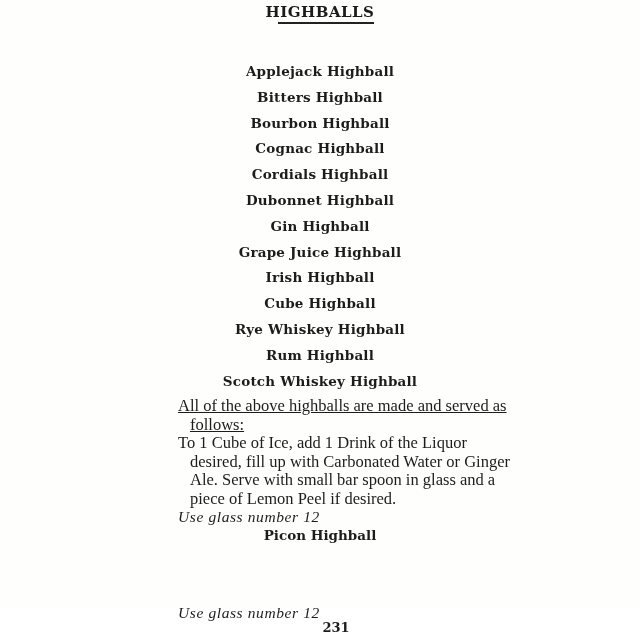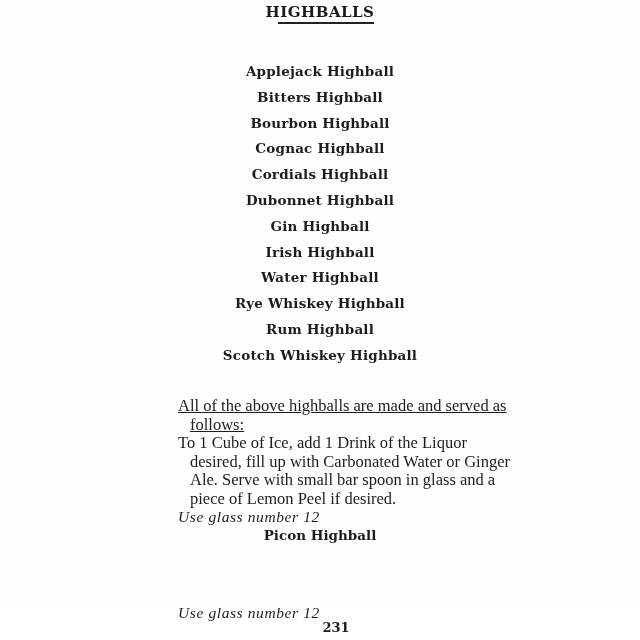--- a/index.html
+++ b/index.html
@@ -124,22 +124,23 @@
   <div class="title-rule"></div>
 
   <ul class="drink-list">
     <li>Applejack Highball</li>
     <li>Bitters Highball</li>
     <li>Bourbon Highball</li>
     <li>Cognac Highball</li>
     <li>Cordials Highball</li>
     <li>Dubonnet Highball</li>
     <li>Gin Highball</li>
+    <li>Grape Juice Highball</li>
     <li>Irish Highball</li>
-    <li>Water Highball</li>
+    <li>Cube Highball</li>
     <li>Rye Whiskey Highball</li>
     <li>Rum Highball</li>
     <li>Scotch Whiskey Highball</li>
   </ul>
 
   <p class="body-text para para1">All of the above highballs are made and served as follows:</p>
   <p class="body-text para para2">To 1 Cube of Ice, add 1 Drink of the Liquor desired, fill up with Carbonated Water or Ginger Ale. Serve with small bar spoon in glass and a piece of Lemon Peel if desired.</p>
 
   <div class="italic-note note1">Use glass number 12</div>
 

